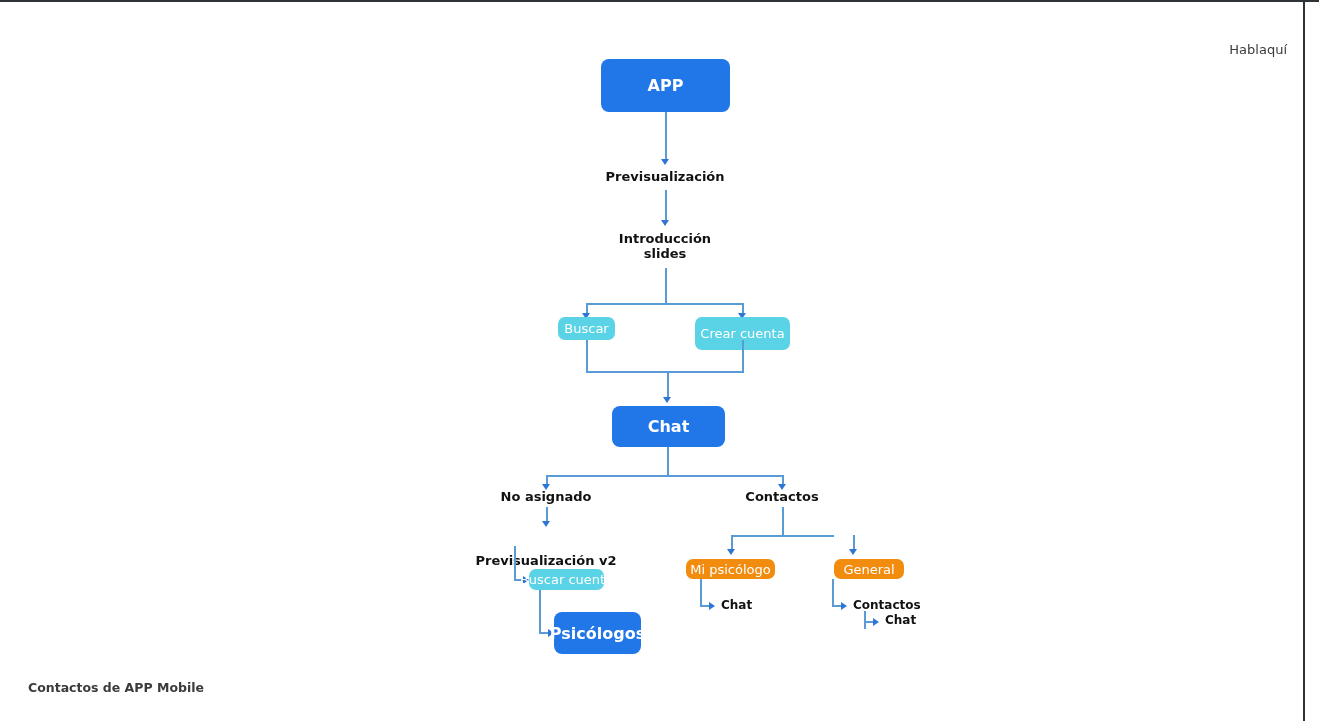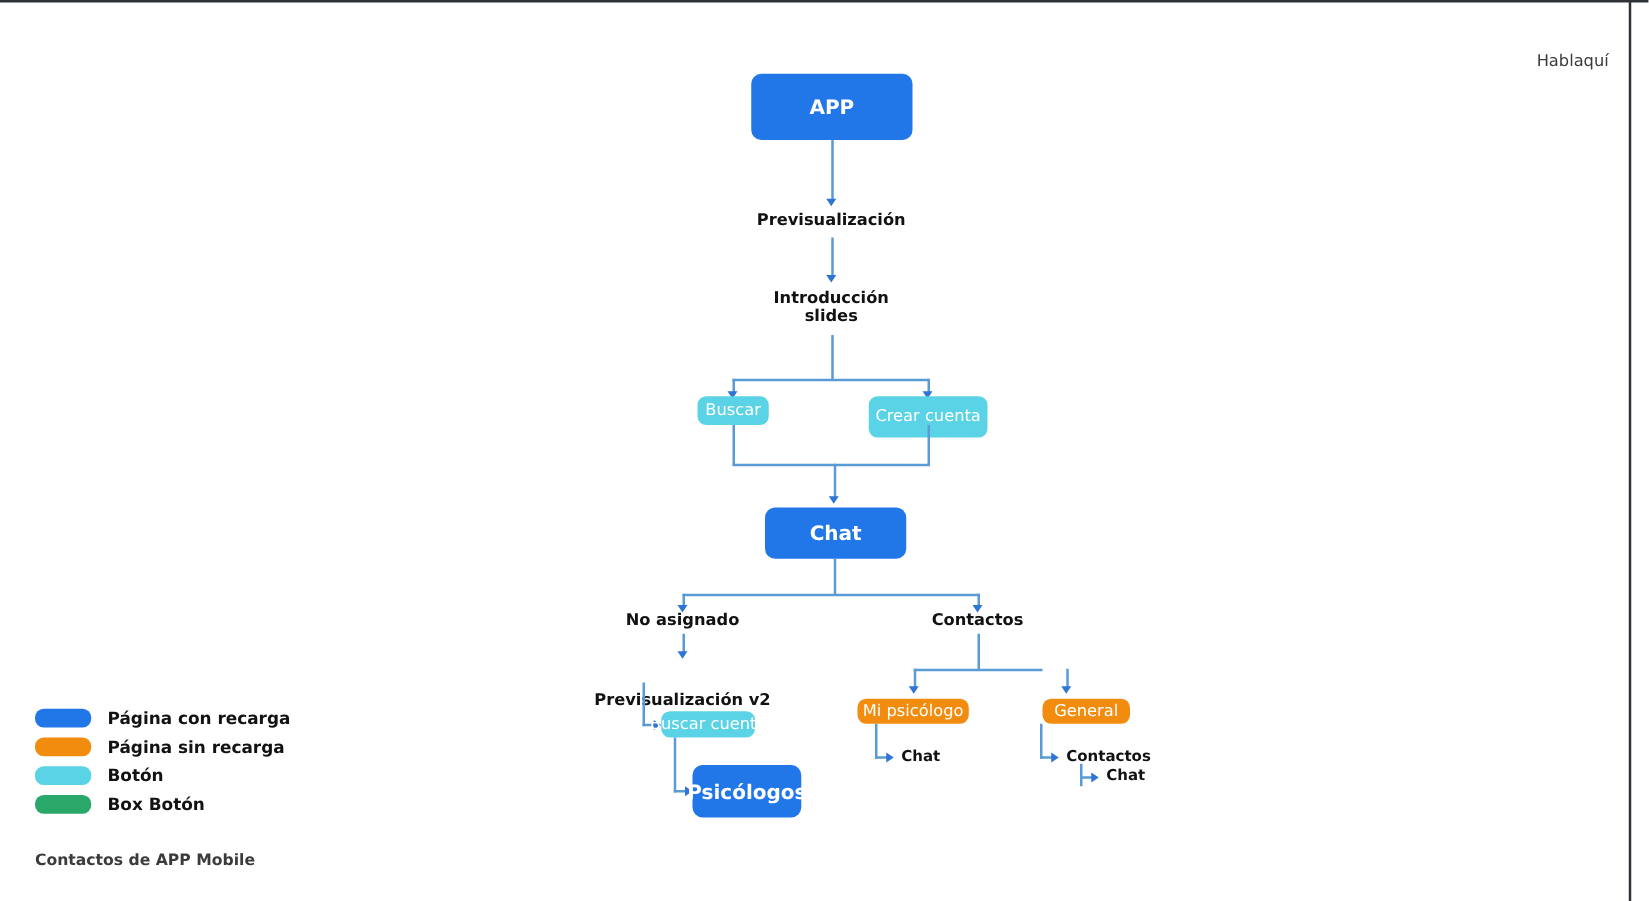--- a/index.html
+++ b/index.html
@@ -238,34 +238,16 @@
   <div class="vline" style="left:832px; top:579px; height:28px;"></div>
   <div class="hline" style="left:832px; top:605px; width:11px;"></div>
   <div class="arrow-right" style="left:841px; top:602px;"></div>
   <div class="label-sm" style="left:853px; top:598px;">Contactos</div>
 
   <div class="vline" style="left:864px; top:611px; height:18px;"></div>
   <div class="hline" style="left:864px; top:621px; width:11px;"></div>
   <div class="arrow-right" style="left:873px; top:618px;"></div>
   <div class="label-sm" style="left:885px; top:613px;">Chat</div>
 
-  <div id="legend">
-    <div class="legend-row">
-      <div class="legend-swatch" style="background:#2176e8;"></div>
-      <div class="legend-text">Página con recarga</div>
-    </div>
-    <div class="legend-row">
-      <div class="legend-swatch" style="background:#f28c0f;"></div>
-      <div class="legend-text">Página sin recarga</div>
-    </div>
-    <div class="legend-row">
-      <div class="legend-swatch" style="background:#5ad3e6;"></div>
-      <div class="legend-text">Botón</div>
-    </div>
-    <div class="legend-row">
-      <div class="legend-swatch" style="background:#2aa86a;"></div>
-      <div class="legend-text">Box Botón</div>
-    </div>
-  </div>
 
   <div id="footer-note">Contactos de APP Mobile</div>
 
 </div>
 
 </body></html>

